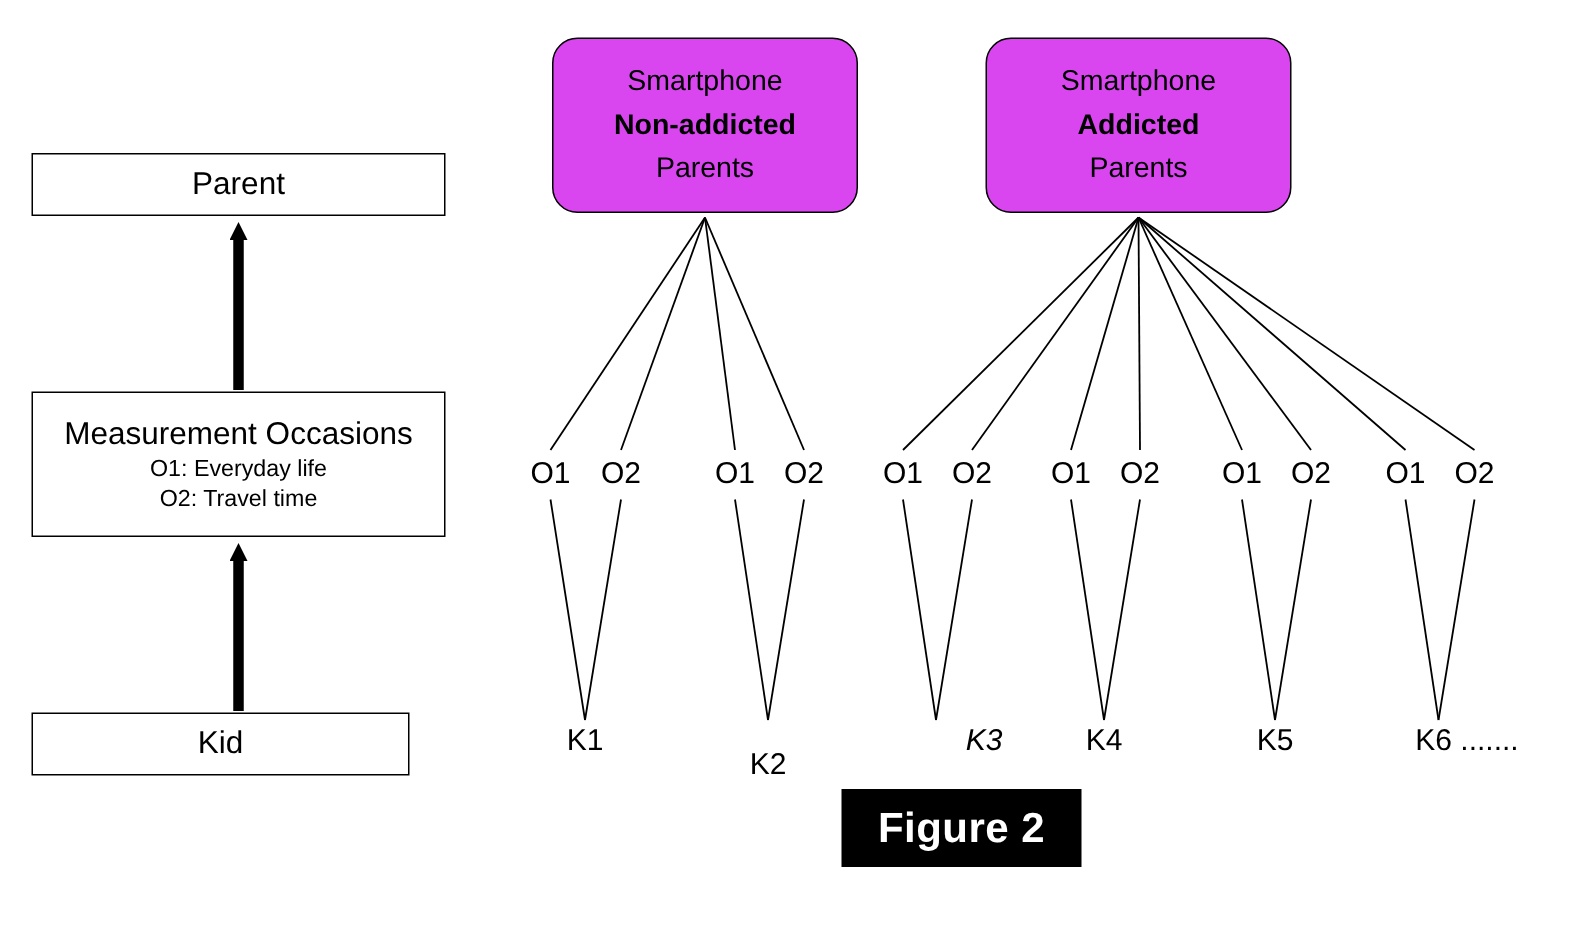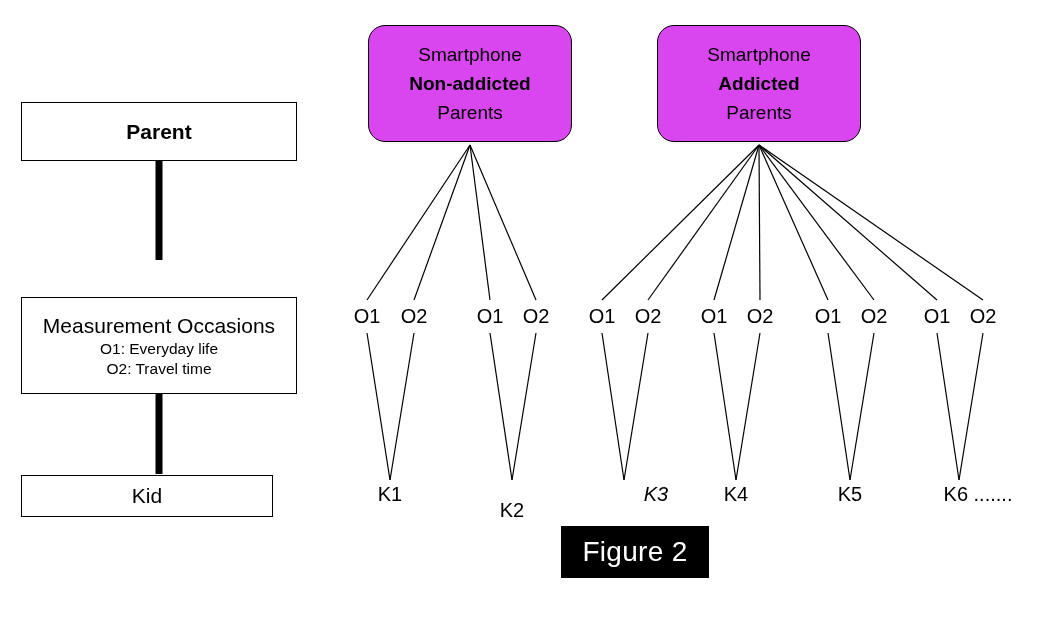--- a/index.html
+++ b/index.html
@@ -38,22 +38,22 @@
   .lbox-title {
     font-size: 21px;
     line-height: 26px;
     white-space: nowrap;
   }
   .lbox-sub {
     font-size: 15.5px;
     line-height: 20px;
     white-space: nowrap;
   }
-  #box-parent   { left: 21px;  top: 102px; width: 276px; height: 59px; font-weight: bold; }
-  #box-measure  { left: 21px;  top: 261px; width: 276px; height: 97px; margin-top: 36px; }
+  #box-parent   { left: 21px;  top: 102px; width: 276px; height: 42px; }
+  #box-measure  { left: 21px;  top: 261px; width: 276px; height: 97px; }
   #box-kid      { left: 21px;  top: 475px; width: 252px; height: 42px; }
 
   
   .gbox {
     position: absolute;
     border: 1.5px solid #000000;
     border-radius: 17px;
     background: #d946ef;
     box-sizing: border-box;
     display: flex;
@@ -87,26 +87,26 @@
     white-space: nowrap;
     transform: translate(-50%, -50%);
     text-align: center;
   }
 
   
   #figure-caption {
     position: absolute;
     left: 561px;
     top: 526px;
-    width: 148px;
+    width: 160px;
     height: 52px;
     background: #000000;
     color: #ffffff;
     font-size: 28px;
-    font-weight: normal;
+    font-weight: bold;
     display: flex;
     align-items: center;
     justify-content: center;
     letter-spacing: 0.3px;
   }
 </style>
 </head>
 <body>
 
 <svg id="canvas" viewBox="0 0 1054 620">

